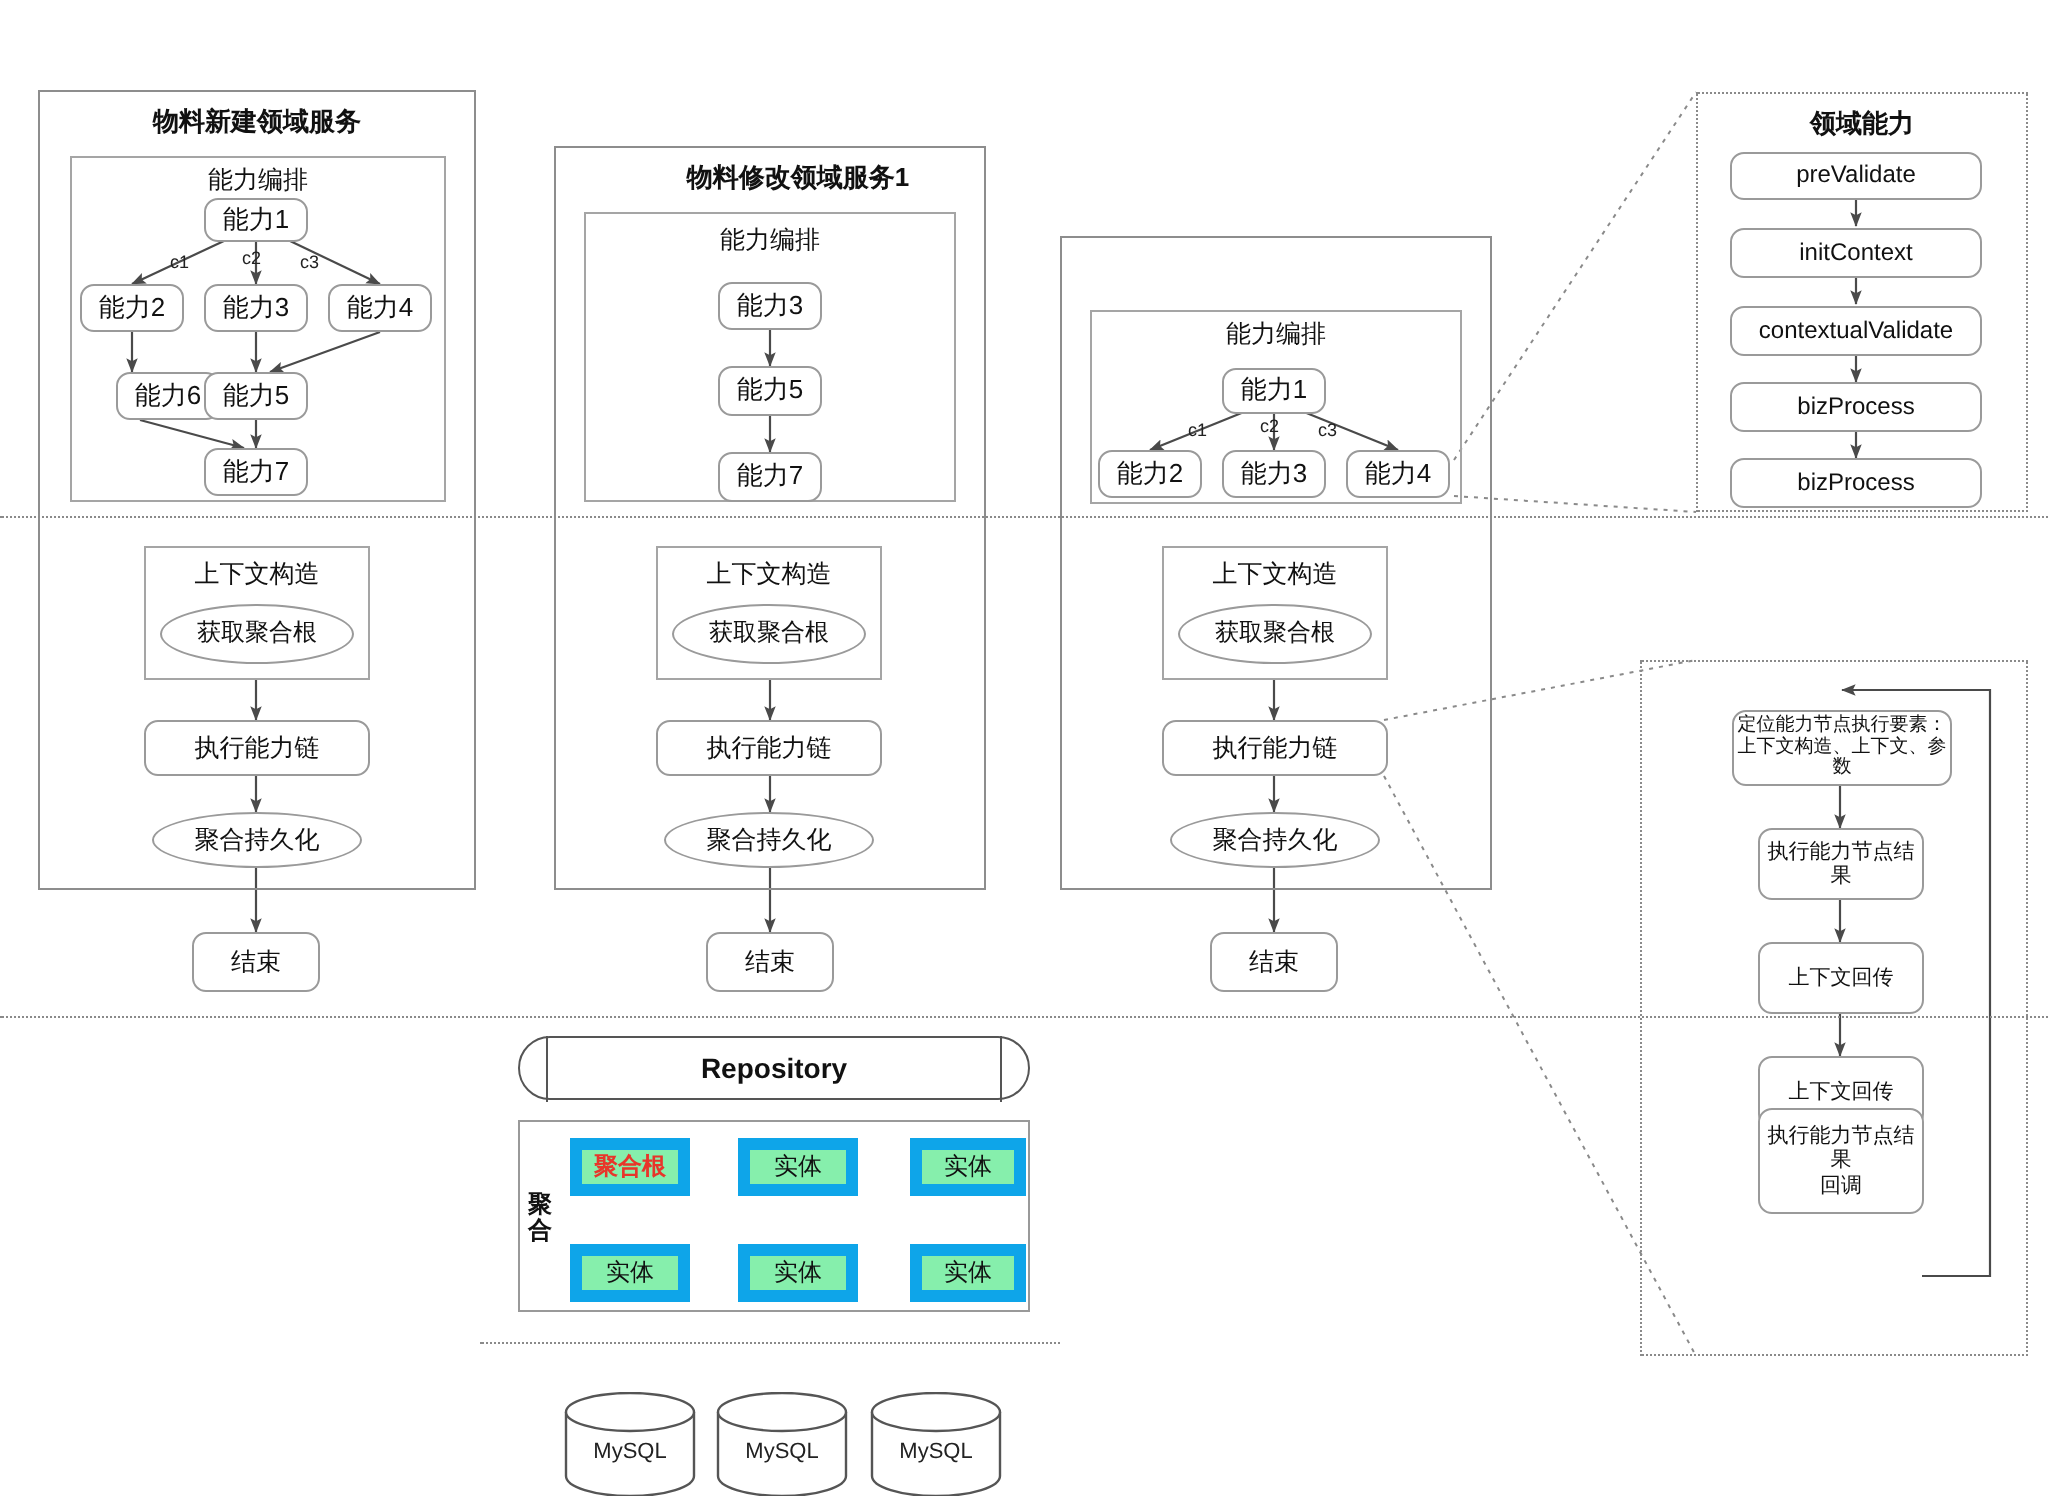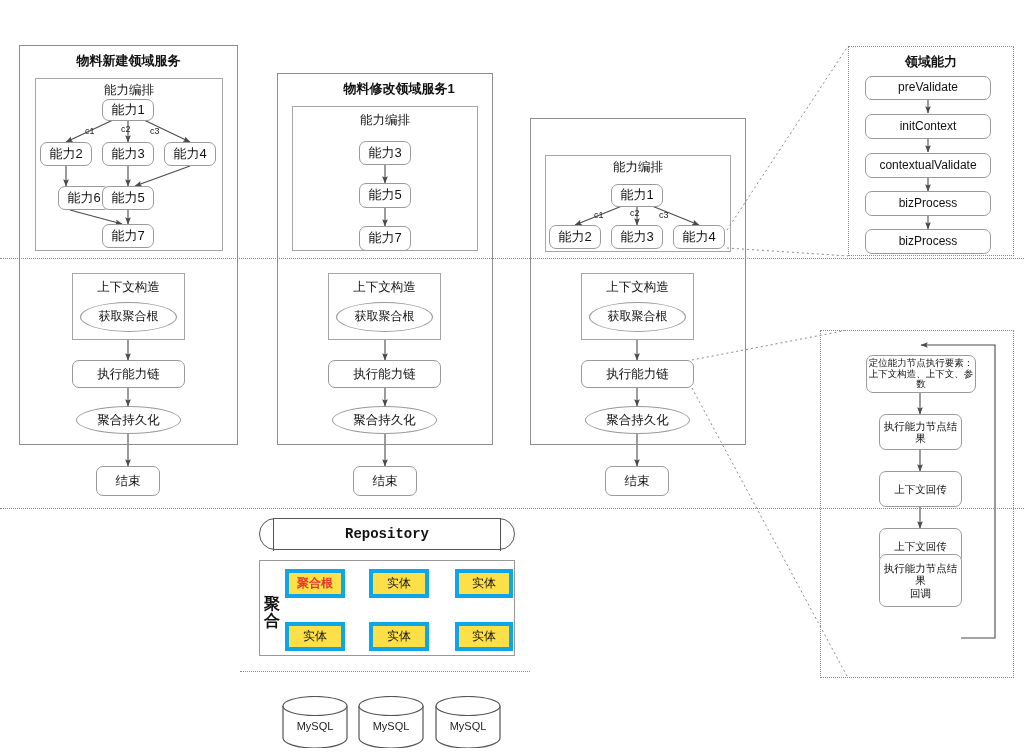--- a/index.html
+++ b/index.html
@@ -104,31 +104,31 @@
     padding-top: 8px;
   }
   .agg-box {
     position: absolute;
     border: 1px solid #999;
     background: #fff;
   }
   .ent {
     position: absolute;
     display: flex; align-items: center; justify-content: center;
-    border: 4px solid #0ea5e9;
-    background: #fde047;
+    border: 6px solid #0ea5e9;
+    background: #86efac;
     font-size: 12px;
   }
   .ent.root { color: #e8352a; font-weight: bold; }
   .agg-label {
     position: absolute;
-    font-size: 16px; font-weight: bold;
+    font-size: 12px; font-weight: bold;
     line-height: 1.05;
     width: 14px;
-    text-align: right;
+    text-align: left;
   }
 </style>
 </head>
 <body>
 
 <div id="stage">
 
   <svg id="svg-layer" viewBox="0 0 1024 753">
     <defs>
       <marker id="arrow" markerWidth="8" markerHeight="8" refX="6.2" refY="3" orient="auto" markerUnits="strokeWidth">
@@ -277,21 +277,21 @@
 
   <div class="callout" style="left:820px; top:330px; width:194px; height:348px;"></div>
   <div class="node rnd" style="left:866px; top:355px; width:110px; height:38px; font-size:9.5px;">定位能力节点执行要素：
 上下文构造、上下文、参数</div>
   <div class="node rnd" style="left:879px; top:414px; width:83px; height:36px; font-size:10.5px;">执行能力节点结果</div>
   <div class="node rnd" style="left:879px; top:471px; width:83px; height:36px; font-size:10.5px;">上下文回传</div>
   <div class="node rnd" style="left:879px; top:528px; width:83px; height:36px; font-size:10.5px;">上下文回传</div>
   <div class="node rnd" style="left:879px; top:554px; width:83px; height:53px; font-size:10.5px;">执行能力节点结果
 回调</div>
 
-  <div class="cyl-h" style="left:259px; top:518px; width:256px; height:32px;font-family:Liberation Mono, monospace;">
+  <div class="cyl-h" style="left:259px; top:518px; width:256px; height:32px;">
     <span>Repository</span>
   </div>
 
   <div class="agg-box" style="left:259px; top:560px; width:256px; height:96px;"></div>
   <div class="agg-label" style="left:264px; top:596px;">聚合</div>
 
   <div class="ent root" style="left:285px; top:569px; width:60px; height:29px;">聚合根</div>
   <div class="ent" style="left:369px; top:569px; width:60px; height:29px;">实体</div>
   <div class="ent" style="left:455px; top:569px; width:58px; height:29px;">实体</div>
   <div class="ent" style="left:285px; top:622px; width:60px; height:29px;">实体</div>

